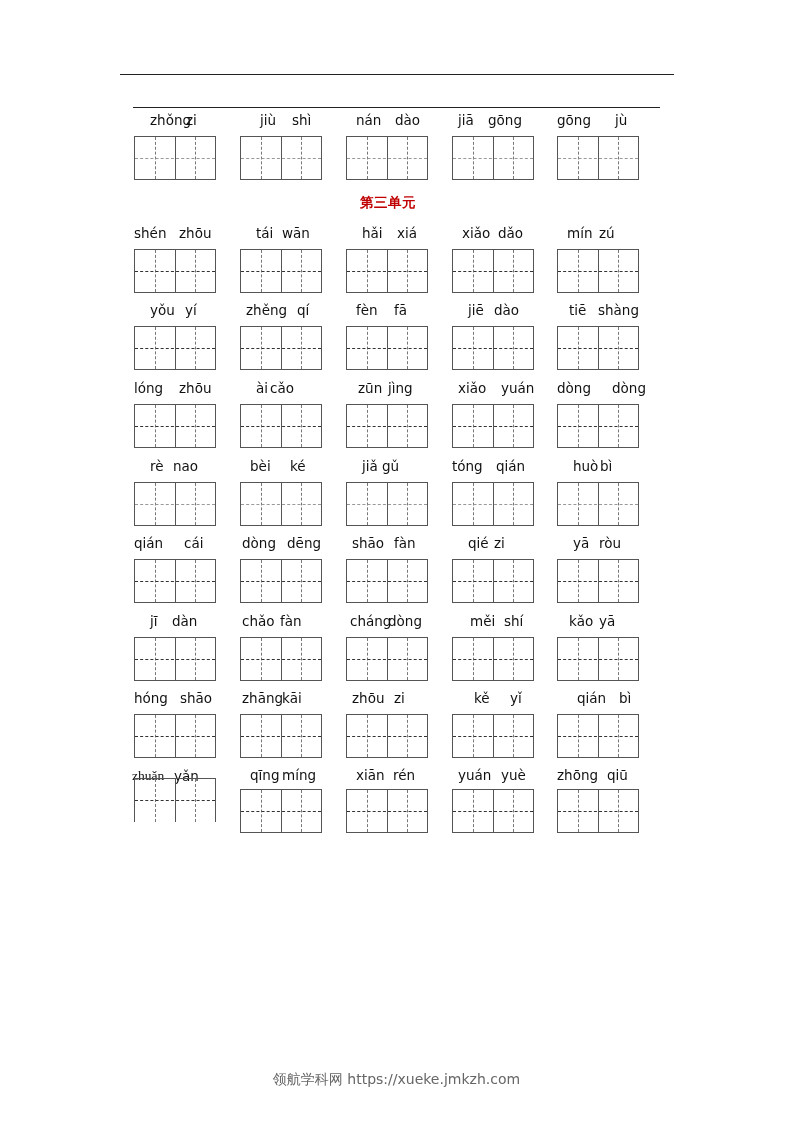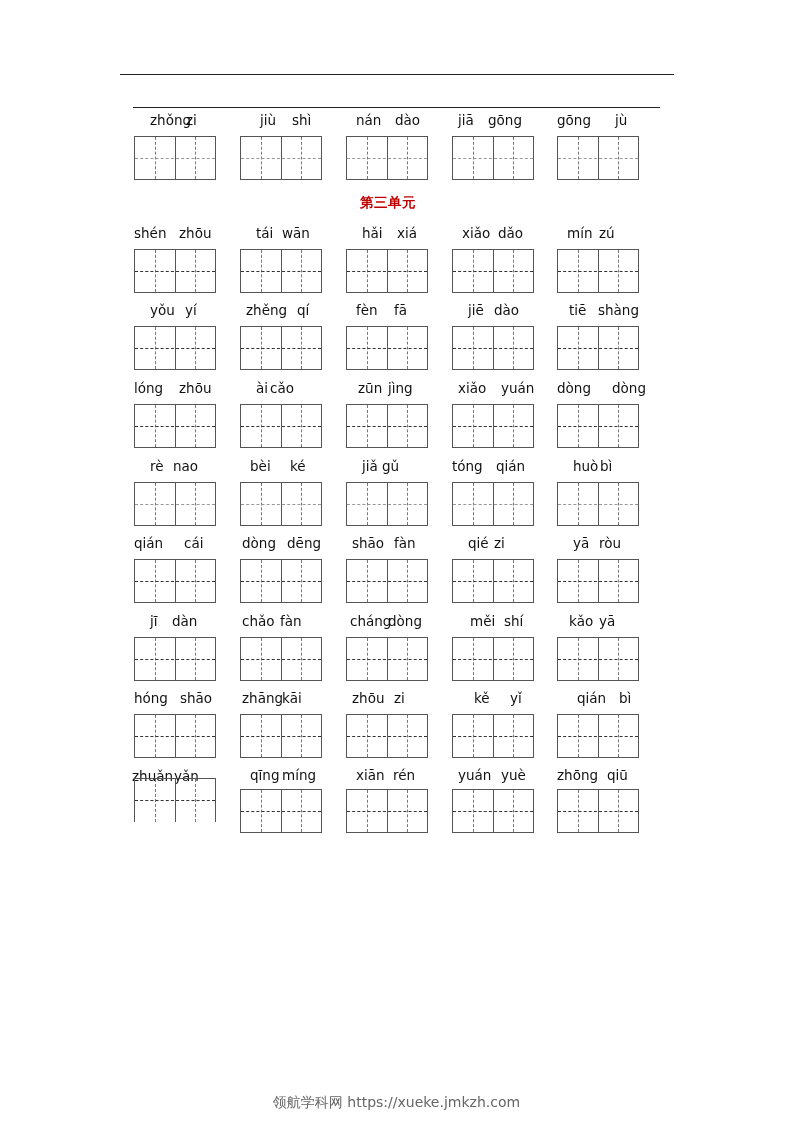--- a/index.html
+++ b/index.html
@@ -8,21 +8,21 @@
   .title { position:absolute; left:340px; top:194px; width:96px; text-align:center; color:#c00000; font-weight:bold; font-size:13.5px; letter-spacing:0.5px; }
   .cell { position:absolute; width:83px; }
   .pinyin { position:absolute; left:0; top:0; width:100%; height:18px; font-size:13.5px; color:#111; white-space:nowrap; }
   .pinyin span { position:absolute; top:0; }
   .grid { position:absolute; left:0; width:82px; height:44px; border:1.5px solid #555; box-sizing:border-box; }
   .grid .mid { position:absolute; left:40px; top:0; bottom:0; width:0; border-left:1.5px solid #555; }
   .grid .dv { position:absolute; top:0; bottom:0; width:0; border-left:1px dashed #777; }
   .grid .dh { position:absolute; left:0; right:0; top:21px; height:0; border-top:1px dashed #999; }
   .grid.dark .dh { border-top:1px dashed #333; }
   .grid.open { border-bottom:none; }
-  .footer { position:absolute; left:0; width:793px; top:1071px; text-align:center; font-size:14px; color:#666;margin-top:23px; }
+  .footer { position:absolute; left:0; width:793px; top:1071px; text-align:center; font-size:14px; color:#666; }
 </style>
 </head>
 <body>
 
 <div class="rule" style="left:120px; top:74px; width:554px;"></div>
 <div class="rule" style="left:133px; top:107px; width:527px;"></div>
 
 <div id="sheet">
     <div class="cell" style="left: 134px; top: 112px;">
       <div class="pinyin">
@@ -499,21 +499,21 @@
       </div>
       <div class="grid dark" style="top: 24px;">
         <div class="dv" style="left:20px"></div>
         <div class="mid"></div>
         <div class="dv" style="left:60px"></div>
         <div class="dh"></div>
       </div>
     </div>
     <div class="cell" style="left: 134px; top: 768px;">
       <div class="pinyin">
-        <span style="left: -2px;">zhuǎn</span>
+        <span style="left: -2px; font-family: Liberation Serif, serif;">zhuǎn</span>
         <span style="left: 40px;">yǎn</span>
       </div>
       <div class="grid dark open" style="top: 10px;">
         <div class="dv" style="left:20px"></div>
         <div class="mid"></div>
         <div class="dv" style="left:60px"></div>
         <div class="dh"></div>
       </div>
     </div>
     <div class="cell" style="left: 240px; top: 767px;">

